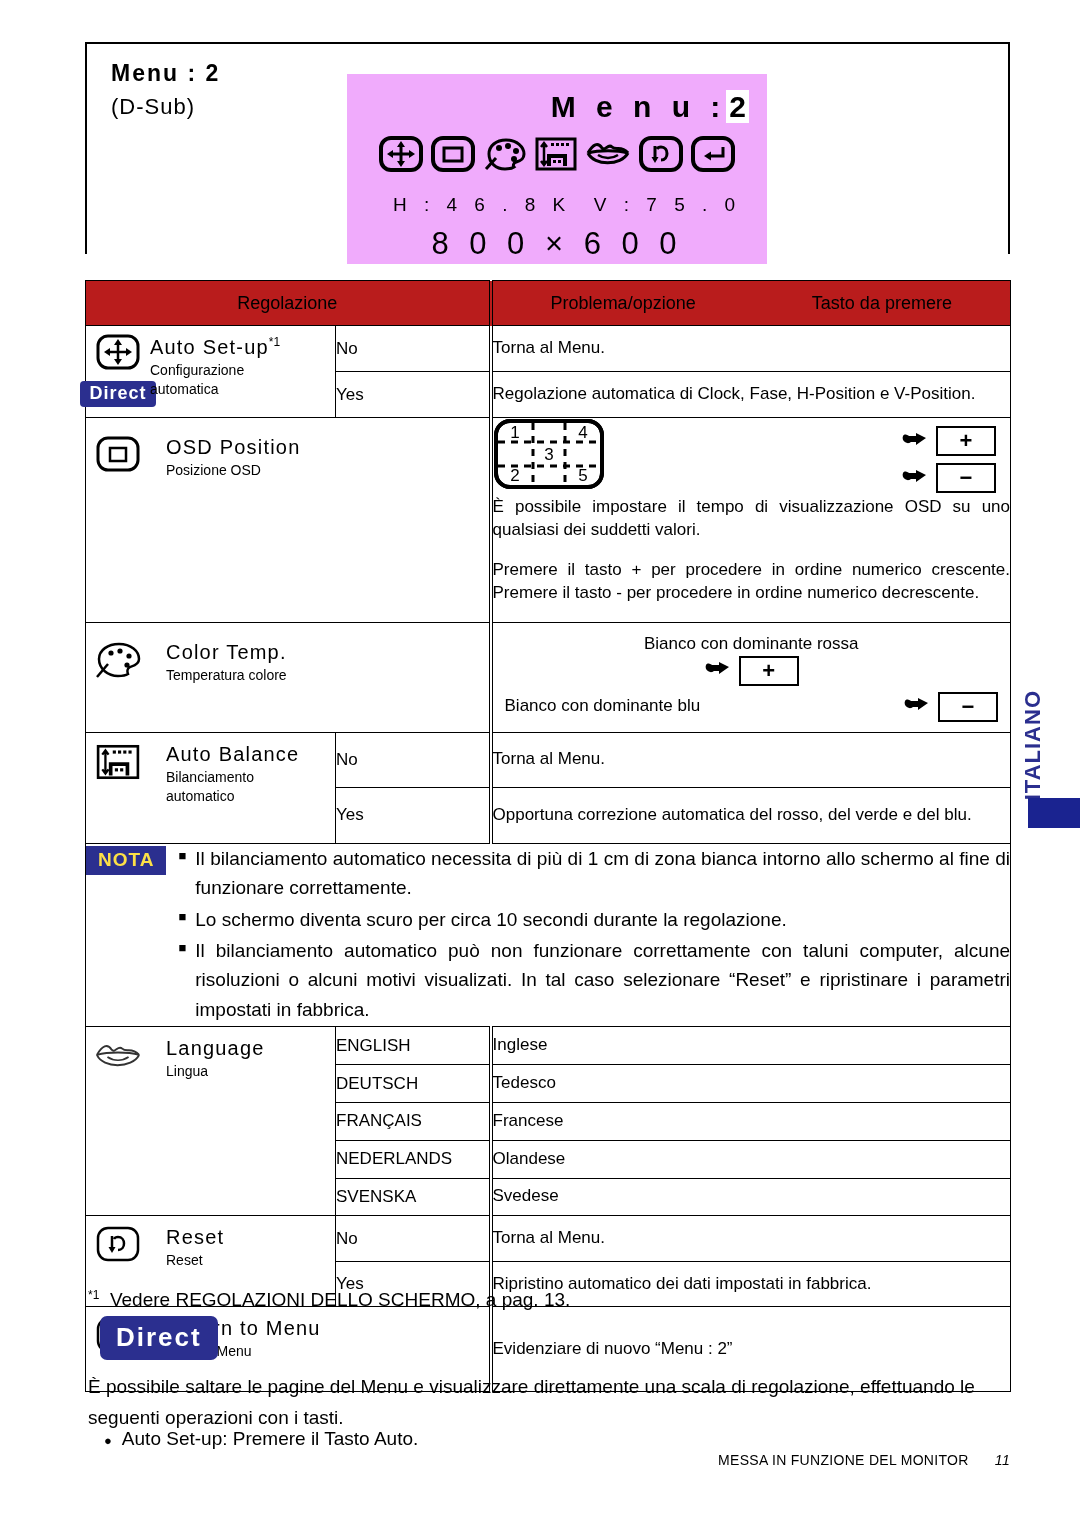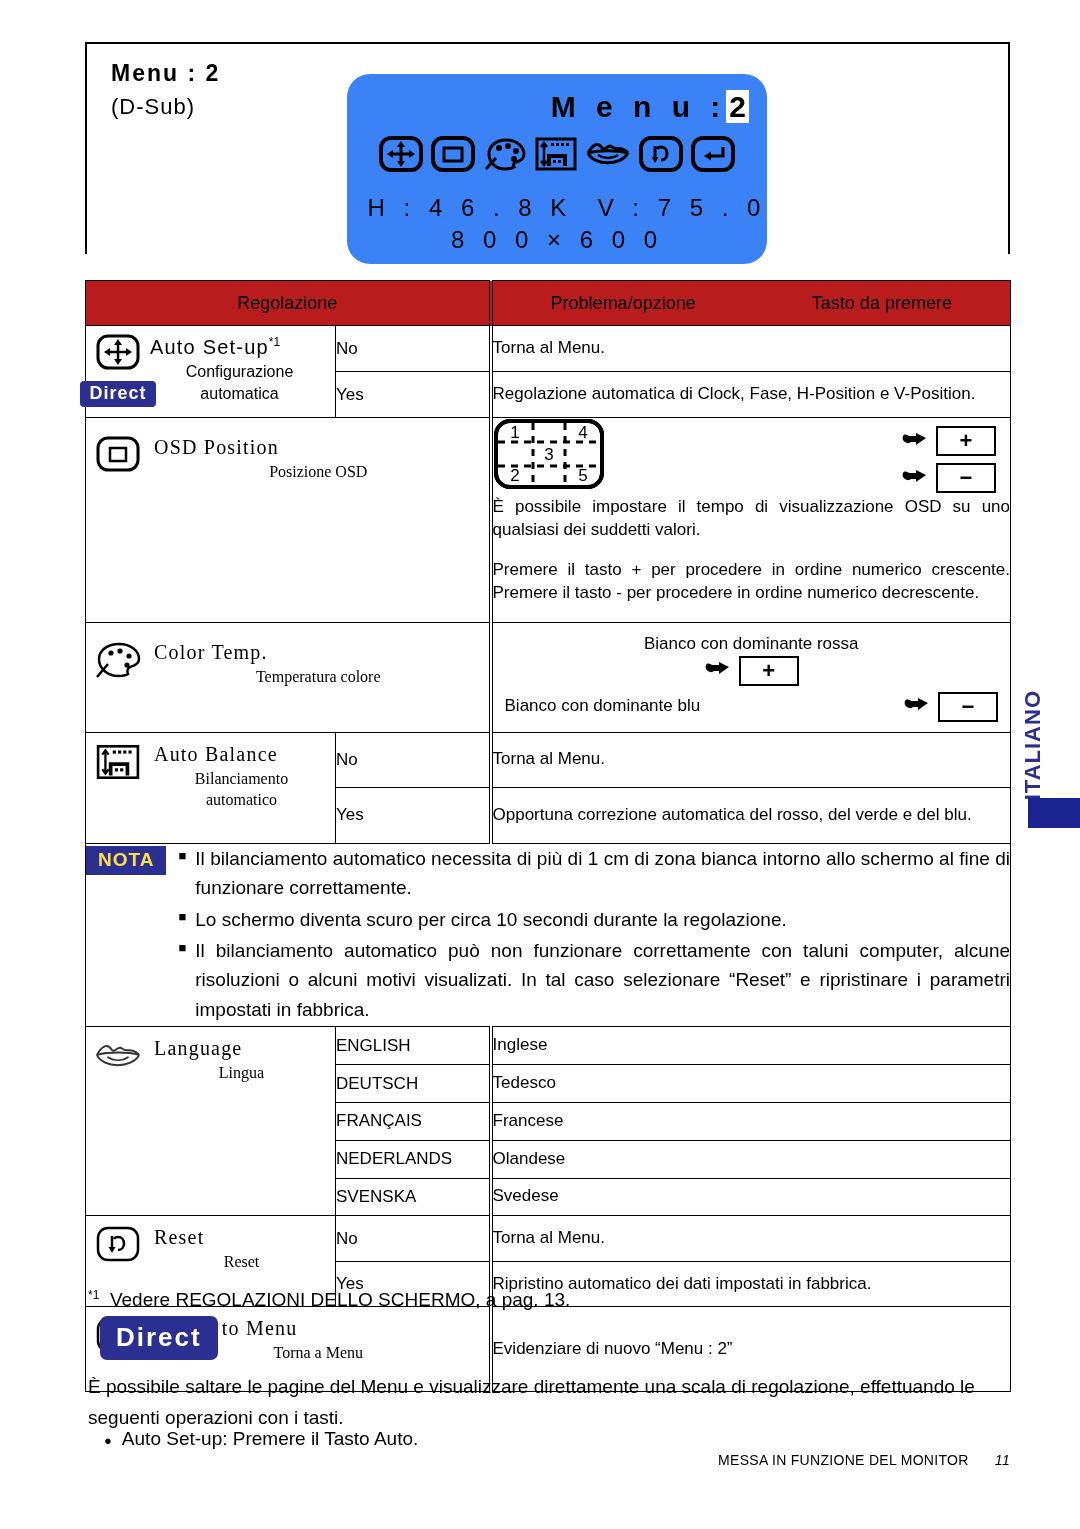--- a/index.html
+++ b/index.html
@@ -41,22 +41,21 @@
     top: 50px;
     font-size: 22px;
     letter-spacing: 1px;
   }
   .osd-screen {
     position: absolute;
     left: 260px;
     top: 30px;
     width: 420px;
     height: 190px;
-    background: #3b82f6;
-    border-radius: 23px;
+    background: #f0abfc;
   }
   .osd-menu-line {
     position: absolute;
     right: 18px;
     top: 16px;
     font-size: 30px;
     font-weight: bold;
     letter-spacing: 6px;
     white-space: nowrap;
   }
@@ -74,31 +73,31 @@
     justify-content: center;
     align-items: center;
     gap: 8px;
   }
   .osd-icons svg { display: block; }
   .osd-freq {
     position: absolute;
     left: 0; right: 0;
     top: 120px;
     text-align: center;
-    font-size: 24px;
+    font-size: 19px;
     letter-spacing: 6px;
     white-space: nowrap;
     margin-left: 20px;
   }
   .osd-res {
     position: absolute;
     left: 0; right: 0;
     top: 152px;
     text-align: center;
-    font-size: 24px;
+    font-size: 31px;
     letter-spacing: 6px;
     white-space: nowrap;
   }
 
   
   .tbl {
     position: absolute;
     left: 85px;
     top: 280px;
     width: 925px;
@@ -127,22 +126,21 @@
 
   
   .adj {
     position: relative;
     padding: 8px 6px 10px 8px;
     min-height: 62px;
   }
   .adj-row {
     display: flex;
     align-items: flex-start;
-    gap: 12px;
-    font-family: Liberation Serif, serif;
+    gap: 24px;
   }
   .adj-ico {
     flex: 0 0 auto;
     width: 48px;
     display: flex;
     justify-content: center;
     padding-top: 2px;
   }
   .adj-ico svg { display: block; }
   .adj-txt { flex: 1 1 auto; padding-top: 2px; }
@@ -151,24 +149,23 @@
     letter-spacing: 1.2px;
     line-height: 1.15;
     white-space: nowrap;
   }
   .adj-en .sup {
     font-size: 12px;
     vertical-align: super;
     letter-spacing: 0;
   }
   .adj-it {
-    font-size: 16px;
+    font-size: 14px;
     line-height: 1.35;
     margin-top: 2px;
-    text-align: center;
   }
   .direct-badge {
     display: inline-block;
     background: #2b2f8f;
     color: #ffffff;
     font-weight: bold;
     font-size: 18px;
     letter-spacing: 1px;
     padding: 2px 9px 3px 9px;
     border-radius: 4px;

